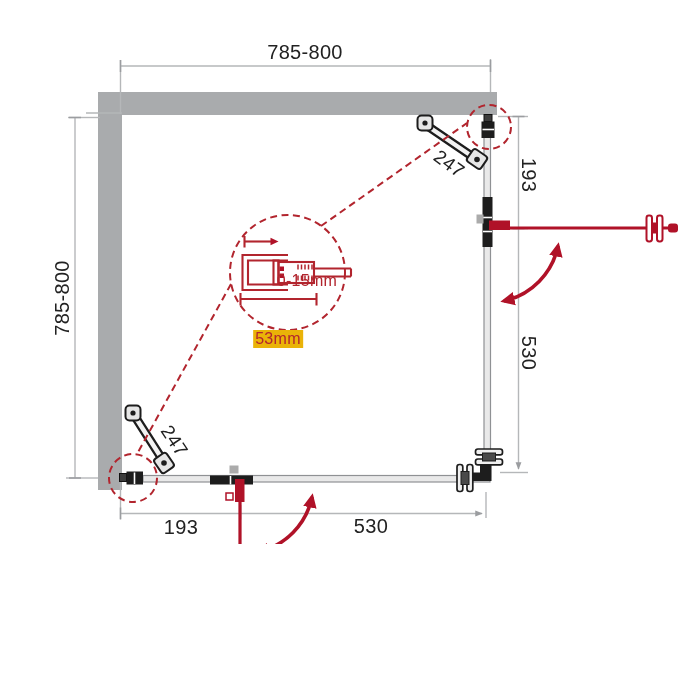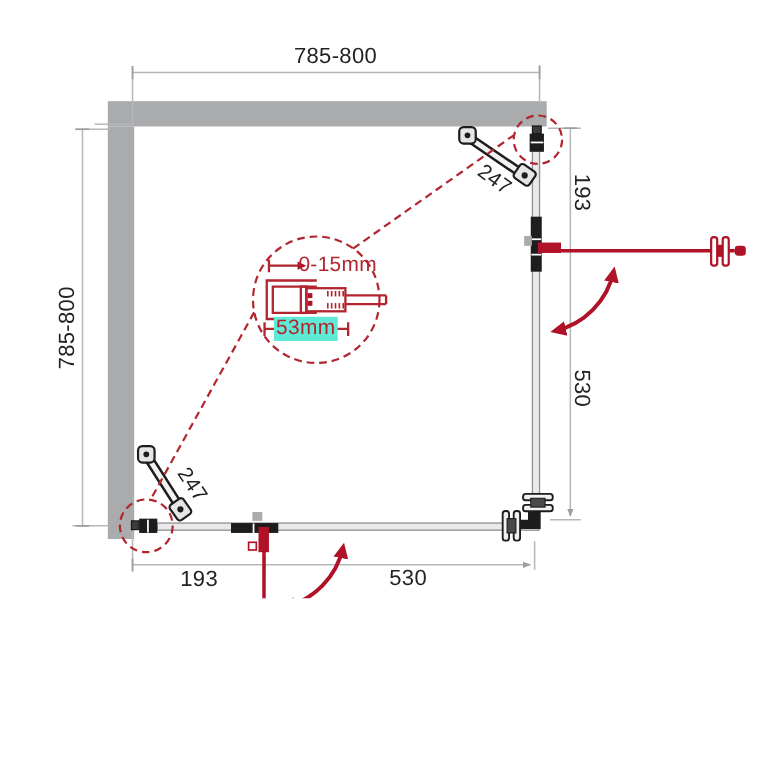--- a/index.html
+++ b/index.html
@@ -21,22 +21,22 @@
   #drawing{position:absolute;left:0;top:0;}
   .label{
     position:absolute;white-space:nowrap;color:var(--text-color);
     font-size:20px;letter-spacing:0.3px;
     transform:translate(-50%,-50%);
   }
   .rot-ccw{transform:translate(-50%,-50%) rotate(-90deg);}
   .rot-cw{transform:translate(-50%,-50%) rotate(90deg);}
   .rot-36{transform:translate(-50%,-50%) rotate(36deg);}
   .rot-56{transform:translate(-50%,-50%) rotate(56deg);}
-  .red-label{color:var(--detail-red);font-size:19px;}
-  .bg-white{background:#5eead4;padding:0 2px;}
+  .red-label{color:var(--detail-red);font-size:16px;margin-top:40px;}
+  .bg-white{background:#eab308;padding:0 2px;}
   
   .wall{fill:var(--wall-gray);}
   .dim{stroke:var(--dim-line-gray);stroke-width:1.4;fill:none;}
   .tick{stroke:var(--tick-gray);stroke-width:1.5;fill:none;}
   .glass{fill:var(--glass-fill);stroke:var(--glass-stroke);stroke-width:1.2;}
   .hw{fill:var(--hardware-black);stroke:none;}
   .hw2{fill:#3c3c3c;stroke:#111;stroke-width:1;}
   .hwlite{fill:#e6e6e6;stroke:var(--hardware-black);stroke-width:2;}
   .barline{stroke:var(--hardware-black);stroke-width:9;stroke-linecap:round;}
   .barcore{stroke:#f2f2f2;stroke-width:4.5;stroke-linecap:round;}

